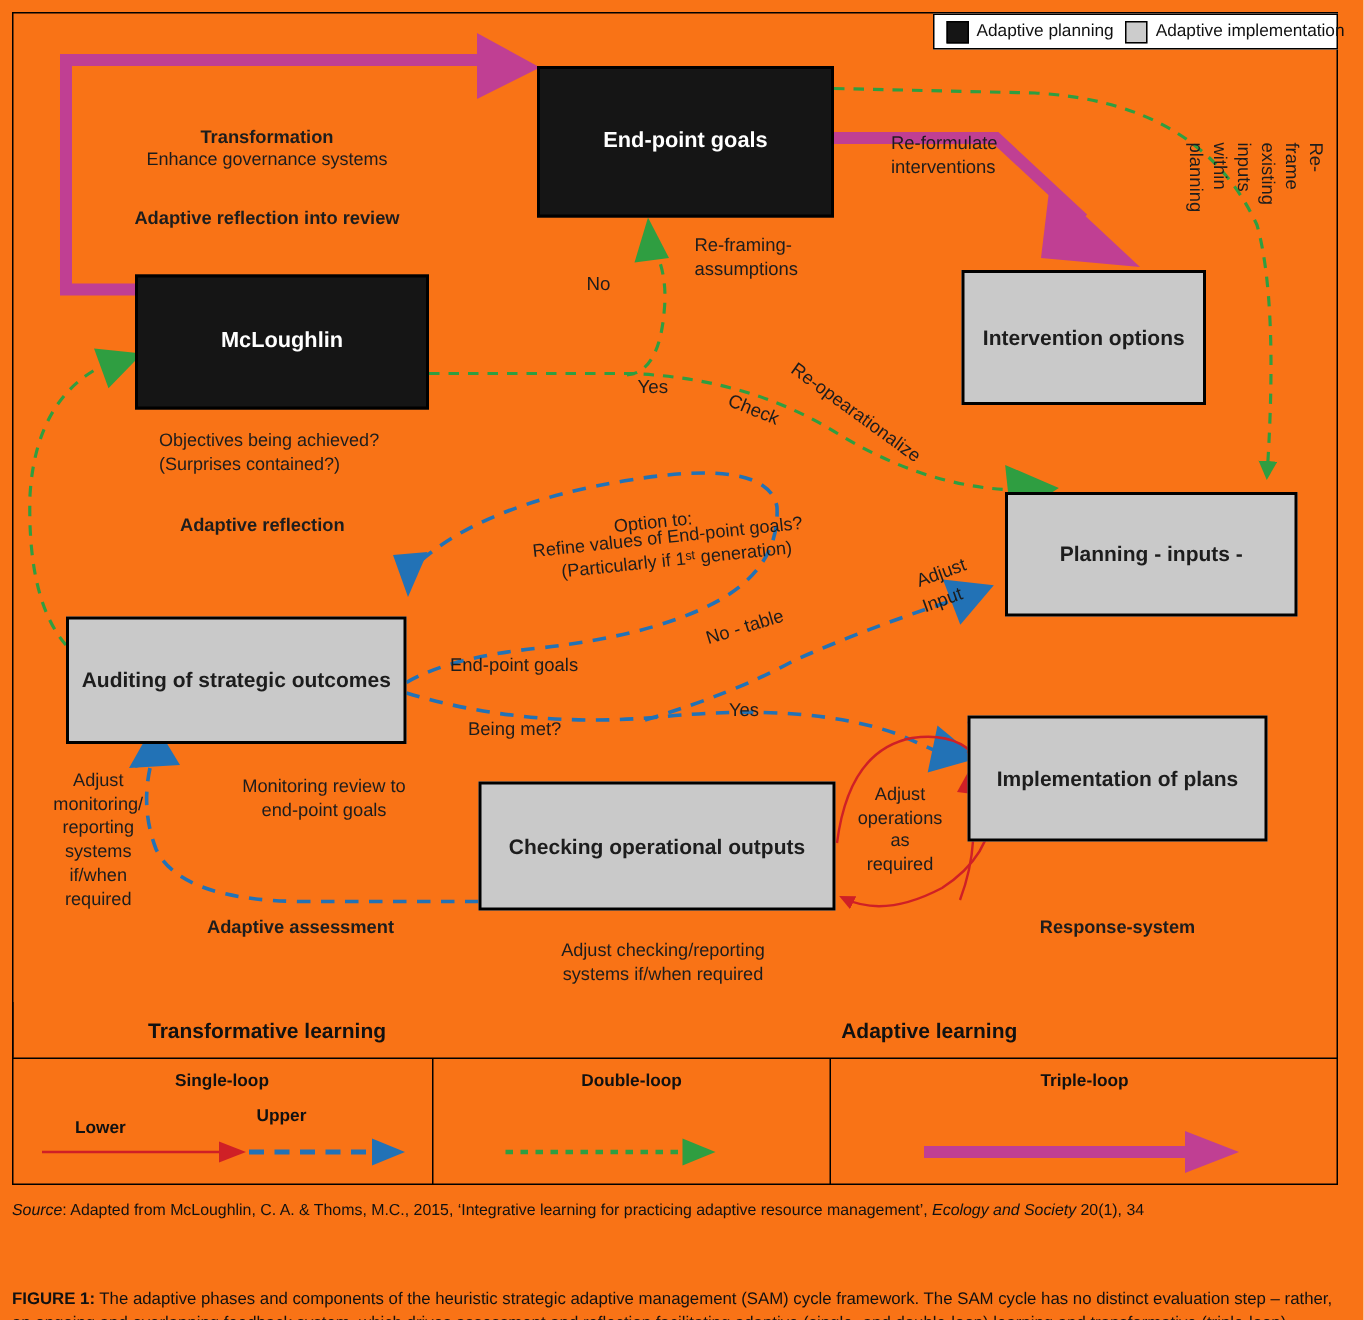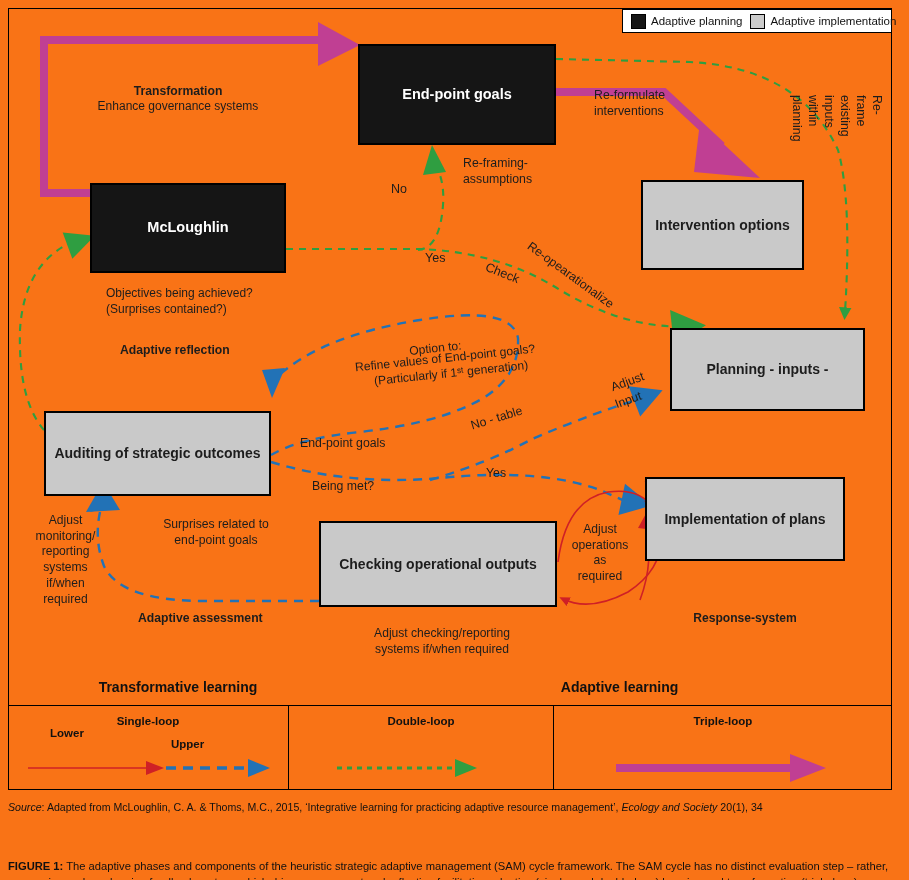--- a/index.html
+++ b/index.html
@@ -159,20 +159,21 @@
 - inputs -</div>
   <div class="node impl" id="n-auditing">Auditing of strategic
 outcomes</div>
   <div class="node impl" id="n-checkop">Checking operational
 outputs</div>
   <div class="node impl" id="n-implementation">Implementation
 of plans</div>
 
   <div class="lbl b c" style="left:78px;top:84px;width:200px;font-size:12.2px;">Transformation</div>
   <div class="lbl c" style="left:68px;top:99px;width:220px;font-size:12px;">Enhance governance systems</div>
+  <div class="lbl b c" style="left:58px;top:138px;width:240px;font-size:12.2px;">Adaptive reflection into review</div>
 
   <div class="lbl" style="left:106px;top:286px;font-size:12px;">Objectives being achieved?</div>
   <div class="lbl" style="left:106px;top:302px;font-size:12px;">(Surprises contained?)</div>
   <div class="lbl b" style="left:120px;top:343px;font-size:12.2px;">Adaptive reflection</div>
 
   <div class="lbl" style="left:391px;top:181px;font-size:12.5px;">No</div>
   <div class="lbl" style="left:425px;top:250px;font-size:12.5px;">Yes</div>
   <div class="lbl" style="left:463px;top:156px;font-size:12.3px;">Re-framing-
 assumptions</div>
   <div class="lbl" style="left:489px;top:259px;font-size:12.5px;transform:rotate(22deg);transform-origin:left top;">Check</div>
@@ -195,42 +196,42 @@
 
   <div class="lbl" style="left:300px;top:436px;font-size:12.3px;">End-point goals</div>
   <div class="lbl" style="left:312px;top:479px;font-size:12.3px;">Being met?</div>
 
   <div class="lbl c" style="left:28px;top:513px;width:75px;font-size:12.1px;">Adjust
 monitoring/
 reporting
 systems
 if/when
 required</div>
-  <div class="lbl c" style="left:132px;top:517px;width:168px;font-size:12.2px;">Surprises related to
+  <div class="lbl c" style="left:132px;top:517px;width:168px;font-size:12.2px;">Monitoring review to
 end-point goals</div>
   <div class="lbl b" style="left:138px;top:611px;font-size:12.2px;">Adaptive assessment</div>
   <div class="lbl c" style="left:352px;top:626px;width:180px;font-size:12.1px;">Adjust checking/reporting
 systems if/when required</div>
 
   <div class="lbl c" style="left:564px;top:522px;width:72px;font-size:12.1px;">Adjust
 operations
 as
 required</div>
   <div class="lbl b c" style="left:660px;top:611px;width:170px;font-size:12.1px;">Response-system</div>
 
   <div id="table">
     <div id="t-row1">
       <div class="cell c2">Transformative learning</div>
       <div class="cell c1">Adaptive learning</div>
     </div>
     <div id="t-row2">
 
       <div class="cell c1">
         <div class="looptitle">Single-loop</div>
-        <div class="sublbl" style="left:42px;top:21px;">Lower</div>
+        <div class="sublbl" style="left:42px;top:40px;">Lower</div>
         <div class="sublbl" style="left:163px;top:32px;">Upper</div>
         <svg style="position:absolute;left:0;top:0;width:280px;height:84px;" viewBox="0 0 280 84">
           <line x1="20" y1="62" x2="146" y2="62" stroke="#cf2026" stroke-width="1.6"></line>
           <path d="M138,55 L156,62 L138,69 z" fill="#cf2026"></path>
           <line x1="158" y1="62" x2="244" y2="62" stroke="#2272b6" stroke-width="3.4" stroke-dasharray="10,7"></line>
           <path d="M240,53 L262,62 L240,71 z" fill="#2272b6"></path>
         </svg>
       </div>
 
       <div class="cell c2">

